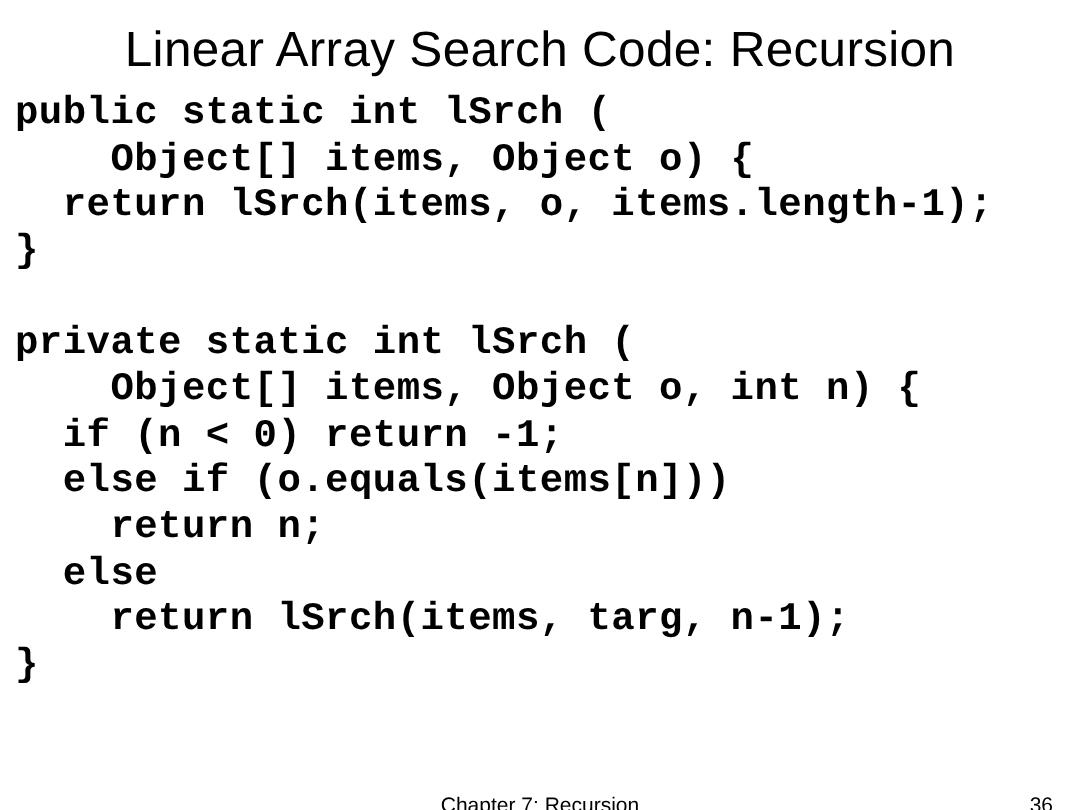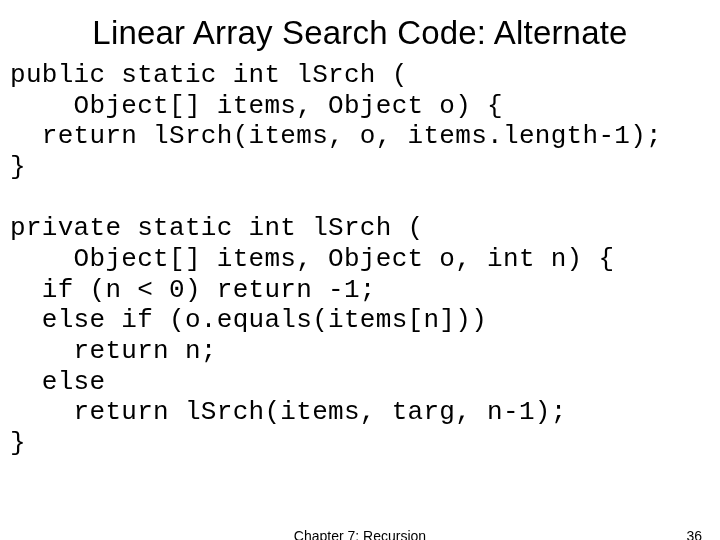--- a/index.html
+++ b/index.html
@@ -23,21 +23,21 @@
     font-weight: normal;
     text-align: center;
     margin: 0;
     padding-top: 14px;
     padding-bottom: 6px;
     font-family: Arial, Helvetica, sans-serif;
     letter-spacing: 0.2px;
   }
   .code {
     font-family: "Courier New", Courier, monospace;
-    font-weight: normal;
+    font-weight: bold;
     font-size: 26px;
     line-height: 1.18;
     white-space: pre;
     padding: 2px 10px 0 10px;
     letter-spacing: 0.3px;
   }
   .footer {
     position: absolute;
     bottom: 12px;
     left: 0;
@@ -53,21 +53,21 @@
   }
   .footer-right {
     position: absolute;
     right: 18px;
   }
 </style>
 </head>
 <body>
 
 <div class="slide">
-  <h1 class="title">Linear Array Search Code: Alternate</h1>
+  <h1 class="title">Linear Array Search Code: Recursion</h1>
   <div class="code">public static int lSrch (
     Object[] items, Object o) {
   return lSrch(items, o, items.length-1);
 }
 
 private static int lSrch (
     Object[] items, Object o, int n) {
   if (n &lt; 0) return -1;
   else if (o.equals(items[n]))
     return n;

